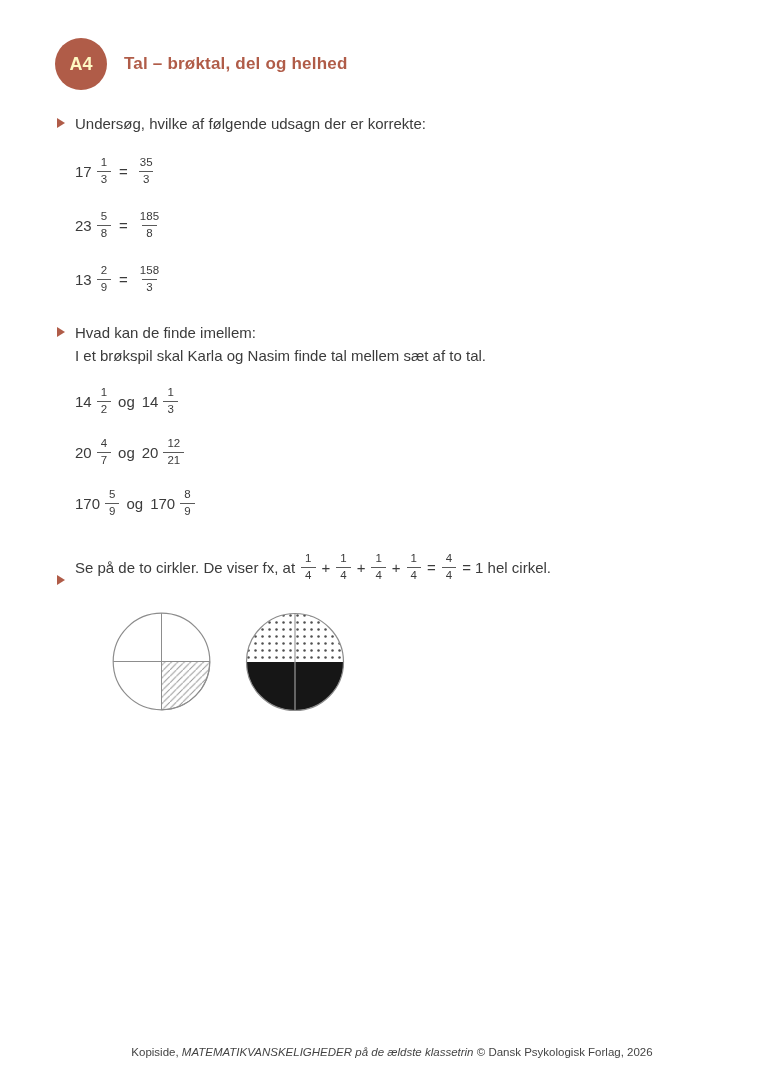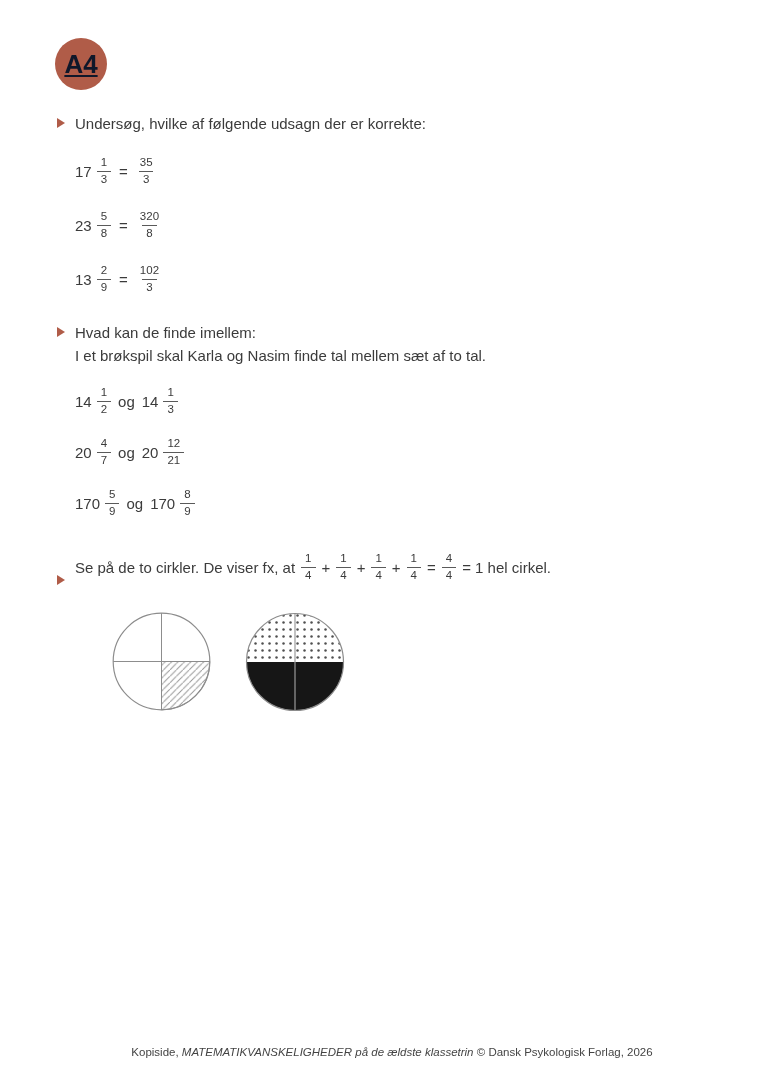--- a/index.html
+++ b/index.html
@@ -8,25 +8,24 @@
   body {
     width: 768px; height: 1086px;
     position: relative;
     font-family: "Liberation Sans", "DejaVu Sans", sans-serif;
     color: var(--ink);
     overflow: hidden;
   }
   .header { display: flex; align-items: center; gap: 17px; padding: 38px 0 0 55px; }
   .badge {
     width: 52px; height: 52px; border-radius: 50%;
-    background: var(--accent); color: #0f172a;
-    font-size: 26px; font-weight: bold;
+    background: var(--accent); color: #fef9c3;
+    font-size: 18px; font-weight: bold;
     display: flex; align-items: center; justify-content: center;
     flex: 0 0 auto;
-    text-decoration: underline;
   }
   .title { color: var(--accent); font-size: 17px; font-weight: bold; letter-spacing: 0.2px; }
 
   .content { padding-left: 57px; padding-right: 64px; }
 
   .bullet-row { display: flex; align-items: flex-start; gap: 10px; font-size: 15px; line-height: 23px; }
   .tri {
     width: 0; height: 0; flex: 0 0 auto;
     border-left: 8px solid var(--accent);
     border-top: 5px solid transparent;
@@ -66,20 +65,21 @@
     position: absolute; left: 16px; right: 0; bottom: 28px;
     text-align: center; font-size: 11.5px; color: #444;
   }
   .footer em { font-style: italic; }
 </style>
 </head>
 <body>
 
 <div class="header">
   <div class="badge">A4</div>
+  <div class="title">Tal – brøktal, del og helhed</div>
 </div>
 
 <div class="content">
 
   <div class="sec1">
     <div class="bullet-row">
       <span class="tri"></span>
       <span>Undersøg, hvilke af følgende udsagn der er korrekte:</span>
     </div>
 
@@ -97,34 +97,34 @@
     </div>
 
     <div class="math-row">
       <span class="whole">23</span>
       <span class="frac">
           <span class="frac-num">5</span>
           <span class="frac-den">8</span>
         </span>
       <span class="op">=</span>
       <span class="frac">
-          <span class="frac-num">320</span>
+          <span class="frac-num">185</span>
           <span class="frac-den">8</span>
         </span>
     </div>
 
     <div class="math-row">
       <span class="whole">13</span>
       <span class="frac">
           <span class="frac-num">2</span>
           <span class="frac-den">9</span>
         </span>
       <span class="op">=</span>
       <span class="frac">
-          <span class="frac-num">102</span>
+          <span class="frac-num">158</span>
           <span class="frac-den">3</span>
         </span>
     </div>
   </div>
 
   <div class="sec2">
     <div class="bullet-row">
       <span class="tri"></span>
       <span class="prompt-block">
         <span style="display:block">Hvad kan de finde imellem:</span>

